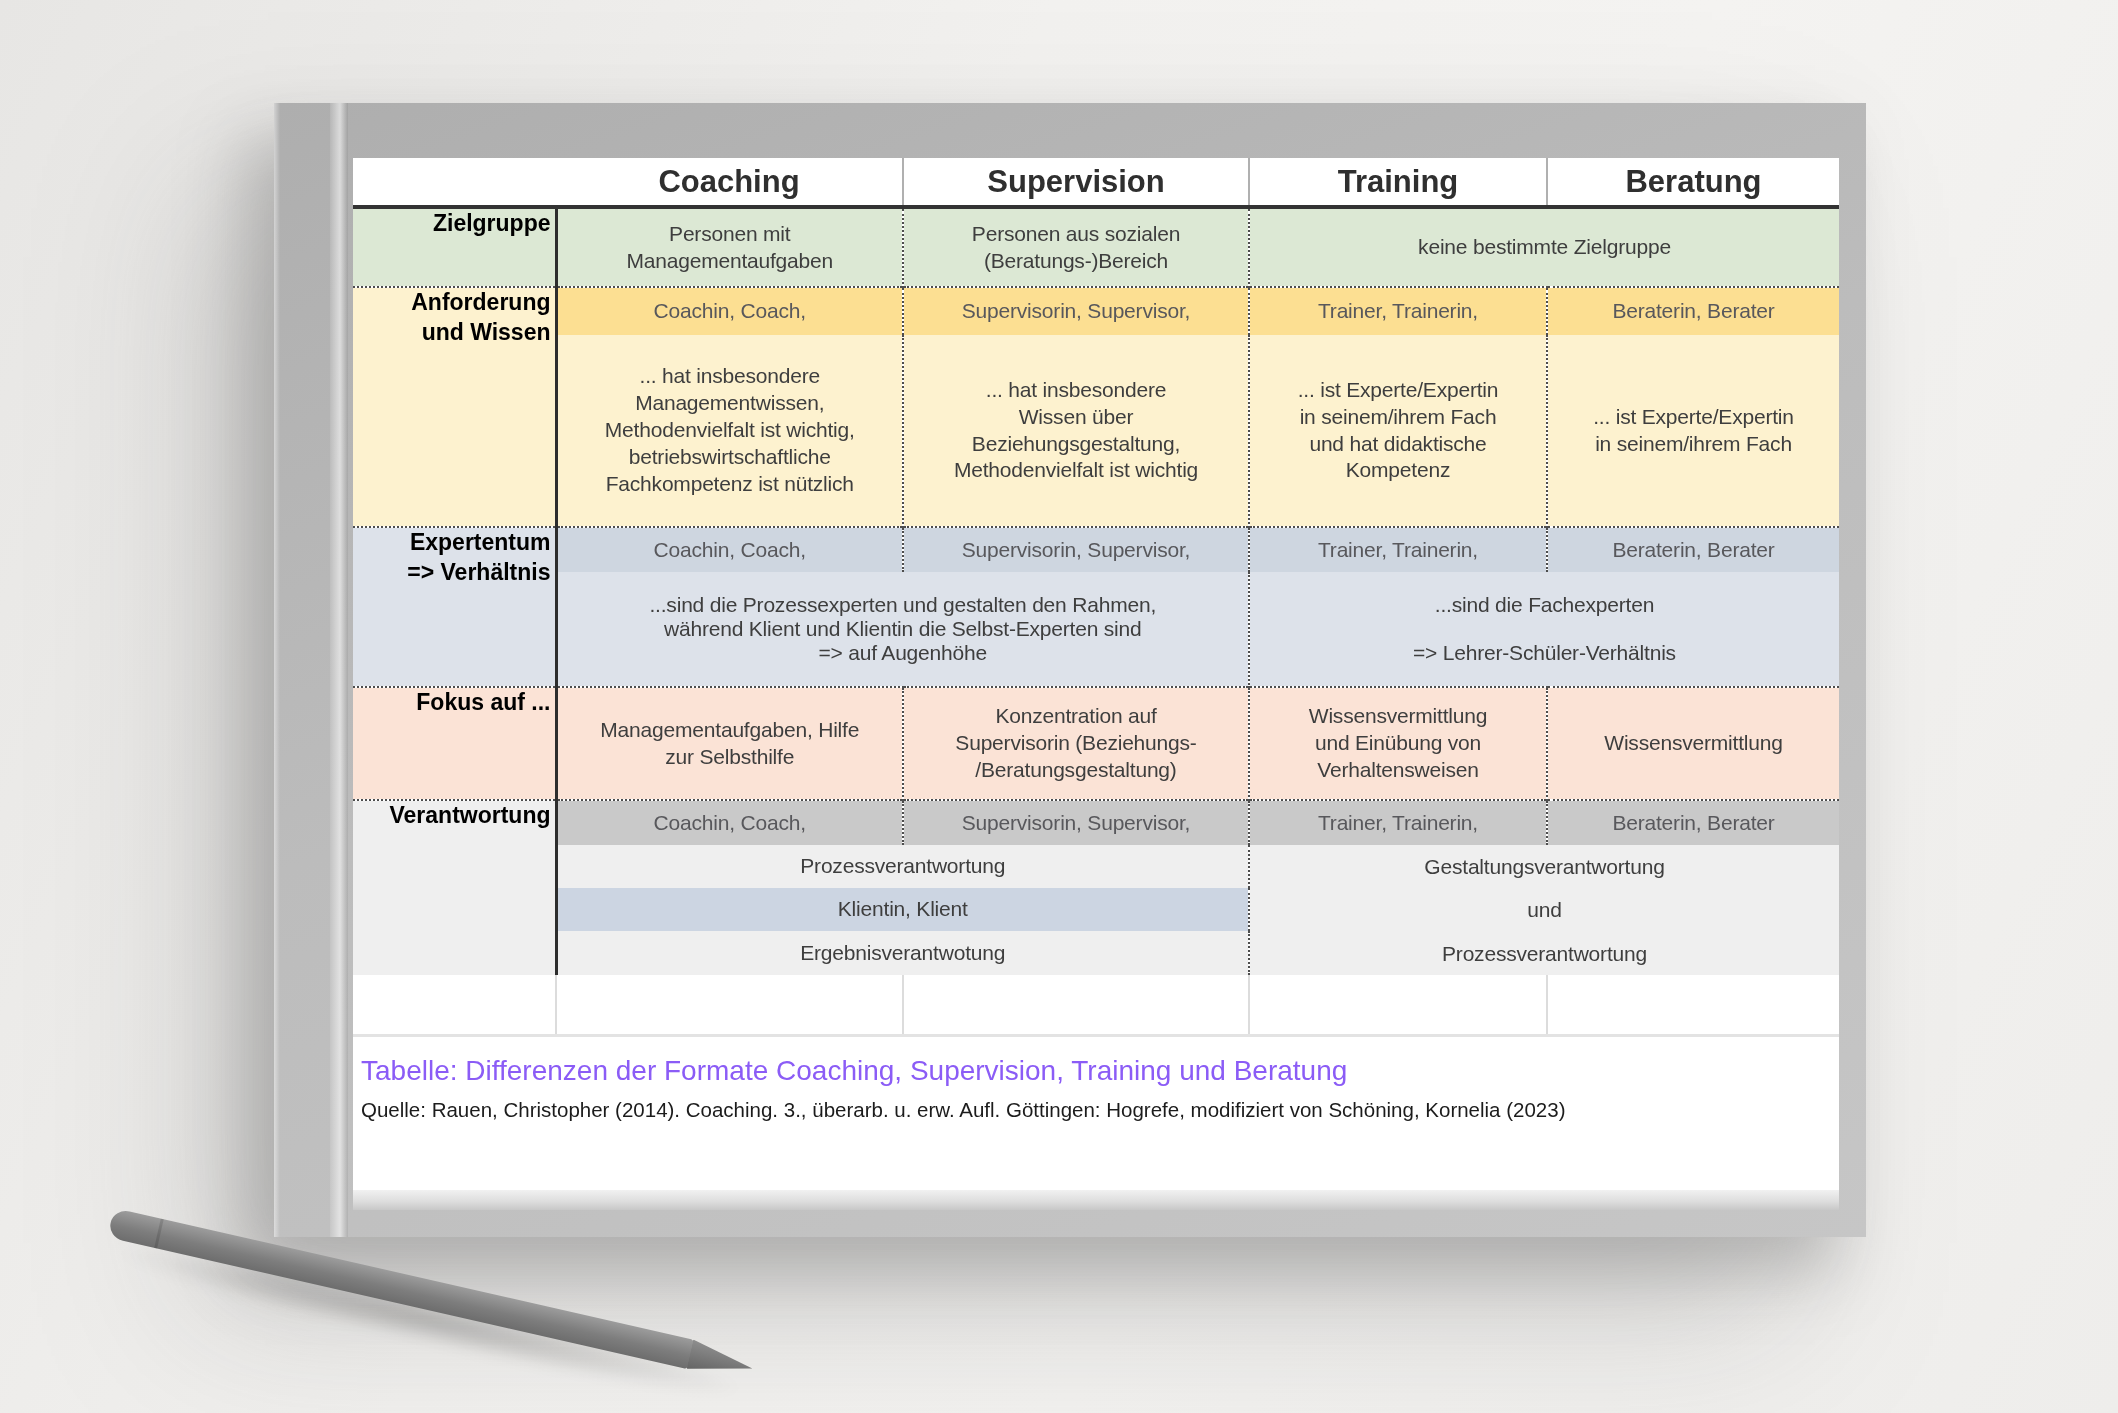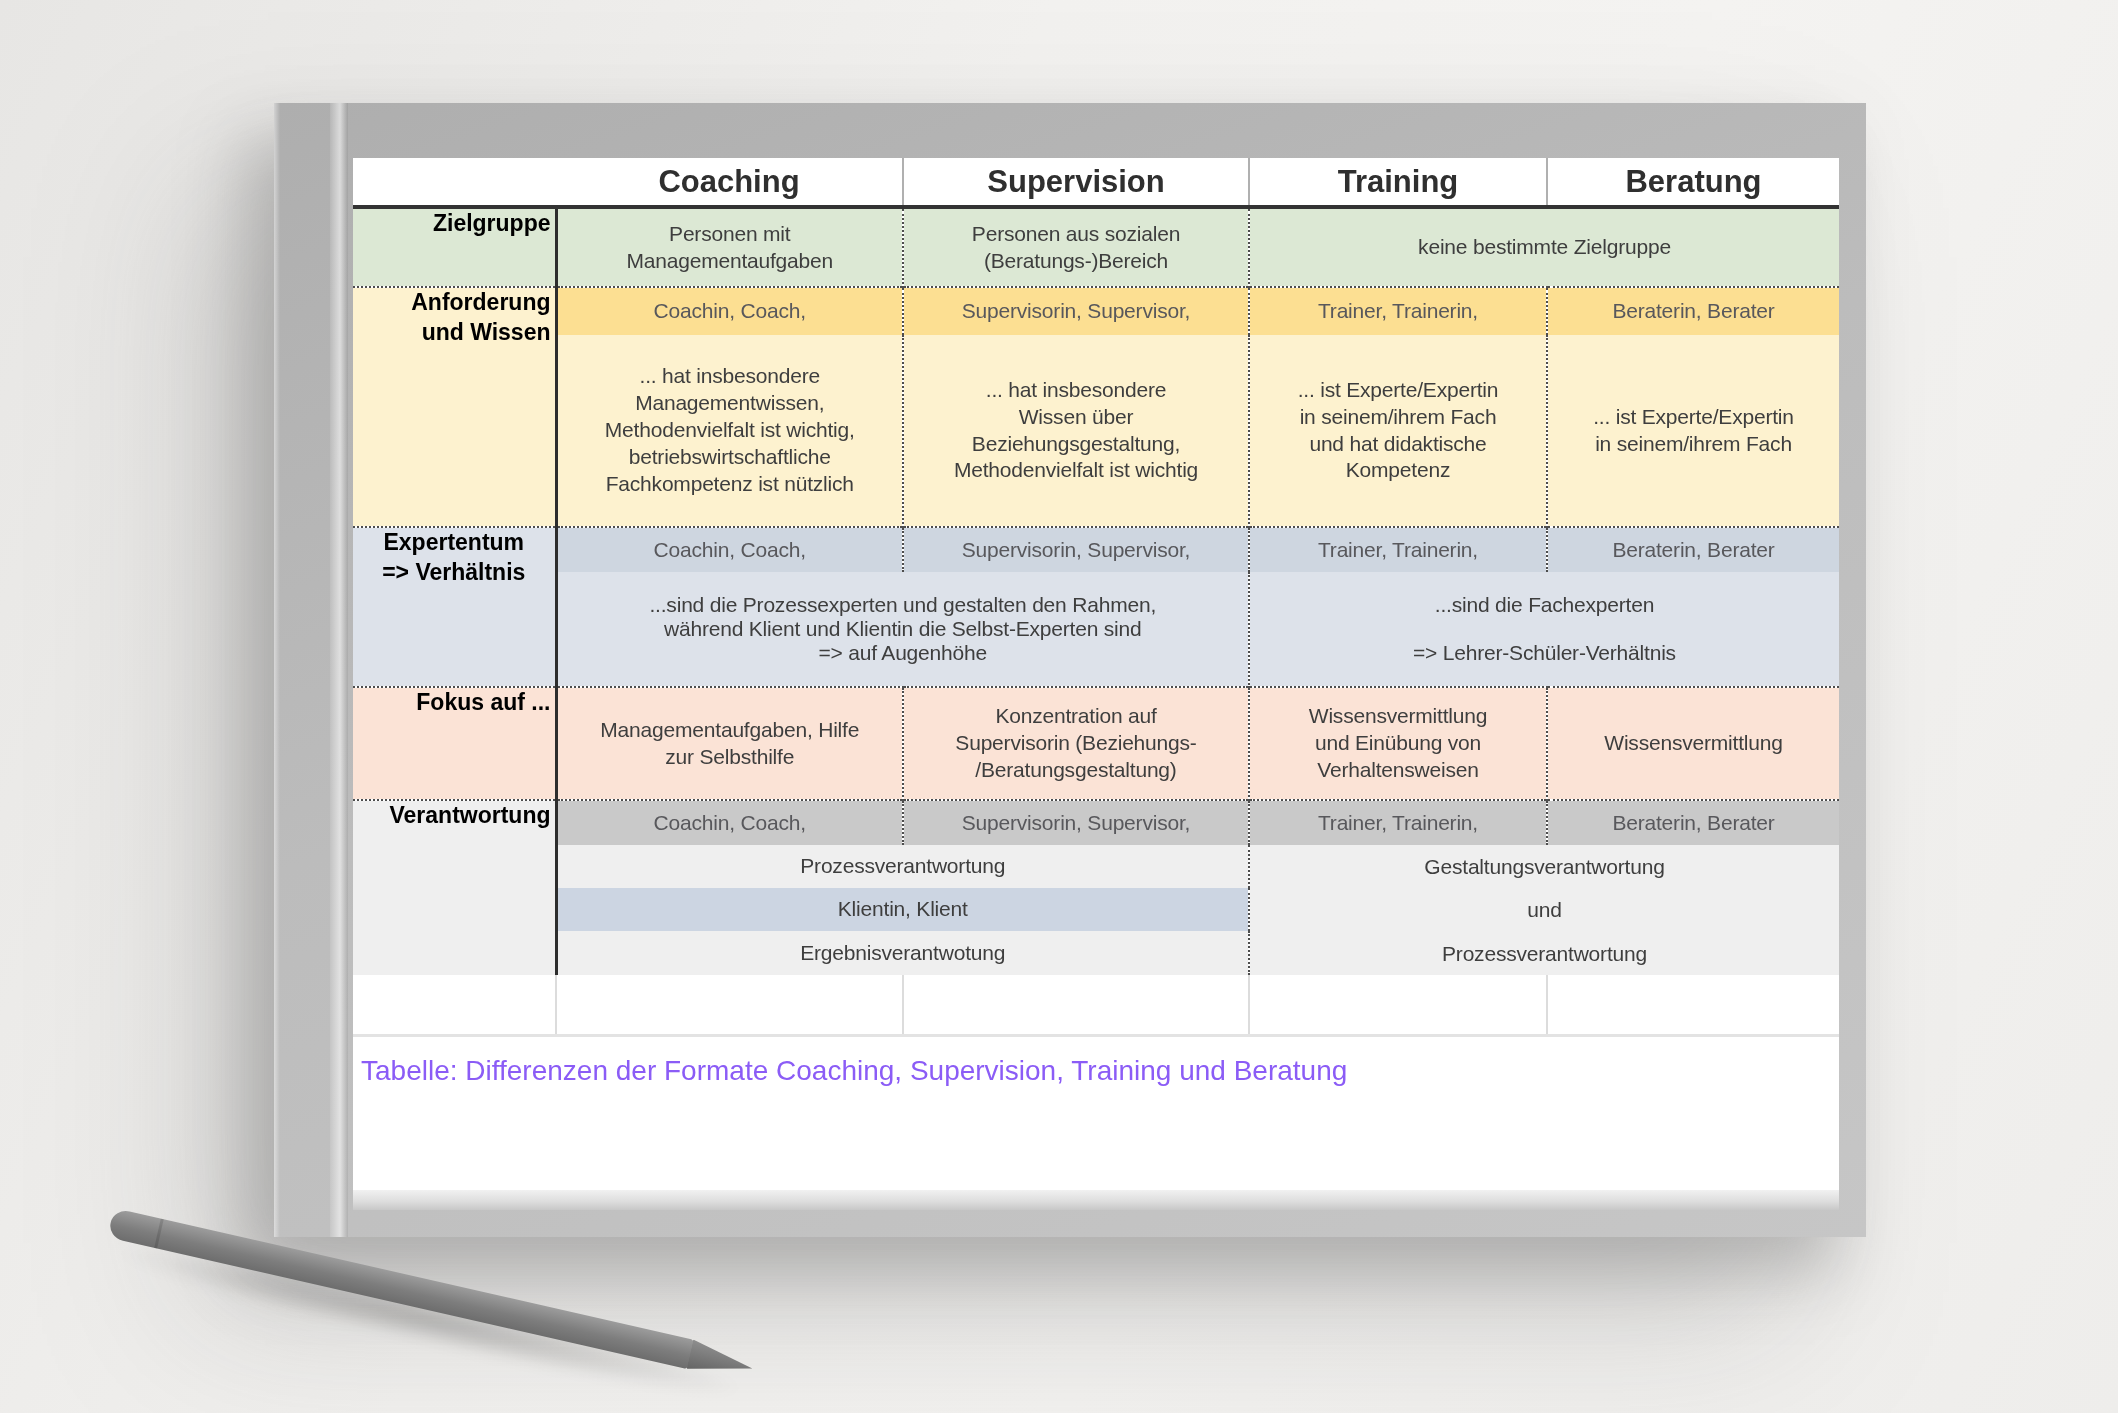--- a/index.html
+++ b/index.html
@@ -42,21 +42,21 @@
   .cell{font-size:21px;color:#3e3e3e;text-align:center;vertical-align:middle;line-height:1.28;letter-spacing:-0.2px;}
   .names{color:#58585c;}
   .dl{border-left:2px dotted #4d4d4d;}
   tr.sect td{border-top:2px dotted #4d4d4d;}
   .exp{line-height:24px;margin-top:16px;}
   .tall{line-height:2.05;}
   .bg-green{background:var(--green,#dce8d4);}
   .bg-yd{background:var(--yellow_dark,#fcdf92);}
   .bg-yl{background:var(--yellow_light,#fdf2cf);}
   .bg-bd{background:var(--blue_dark,#ced6e0);}
-  .bg-bl{background:var(--blue_light,#dde2ea);text-align:center;}
+  .bg-bl{background:var(--blue_light,#dde2ea);}
   .bg-pk{background:var(--pink,#fbe3d6);}
   .bg-gd{background:var(--gray_dark,#c9c9c9);}
   .bg-gl{background:var(--gray_light,#efefef);}
   .bg-kb{background:var(--klientin_blue,#ccd5e2);}
   tr.empty td{background:#fff;border-bottom:3px solid #e3e3e3;}
   tr.empty td.el{border-left:2px solid #dcdcdc;}
 
   
   .caption-wrap{padding:14px 12px 0 8px;}
   .caption-title{font-size:28px;color:#8b5cf6;line-height:40px;}
@@ -203,20 +203,21 @@
           <td class="el"></td>
           <td class="el"></td>
           <td class="el"></td>
           <td class="el"></td>
         </tr>
       </tbody>
         </table>
 
       <div class="caption-wrap">
         <div class="caption-title">Tabelle: Differenzen der Formate Coaching, Supervision, Training und Beratung</div>
+        <div class="caption-source">Quelle: Rauen, Christopher (2014). Coaching. 3., überarb. u. erw. Aufl. Göttingen: Hogrefe, modifiziert von Schöning, Kornelia (2023)</div>
       </div>
 
     </div>
   </div>
 
   <div class="pen-shadow"></div>
   <div class="pen">
     <div class="pen-body"></div>
     <div class="pen-capline"></div>
     <div class="pen-tip"></div>

